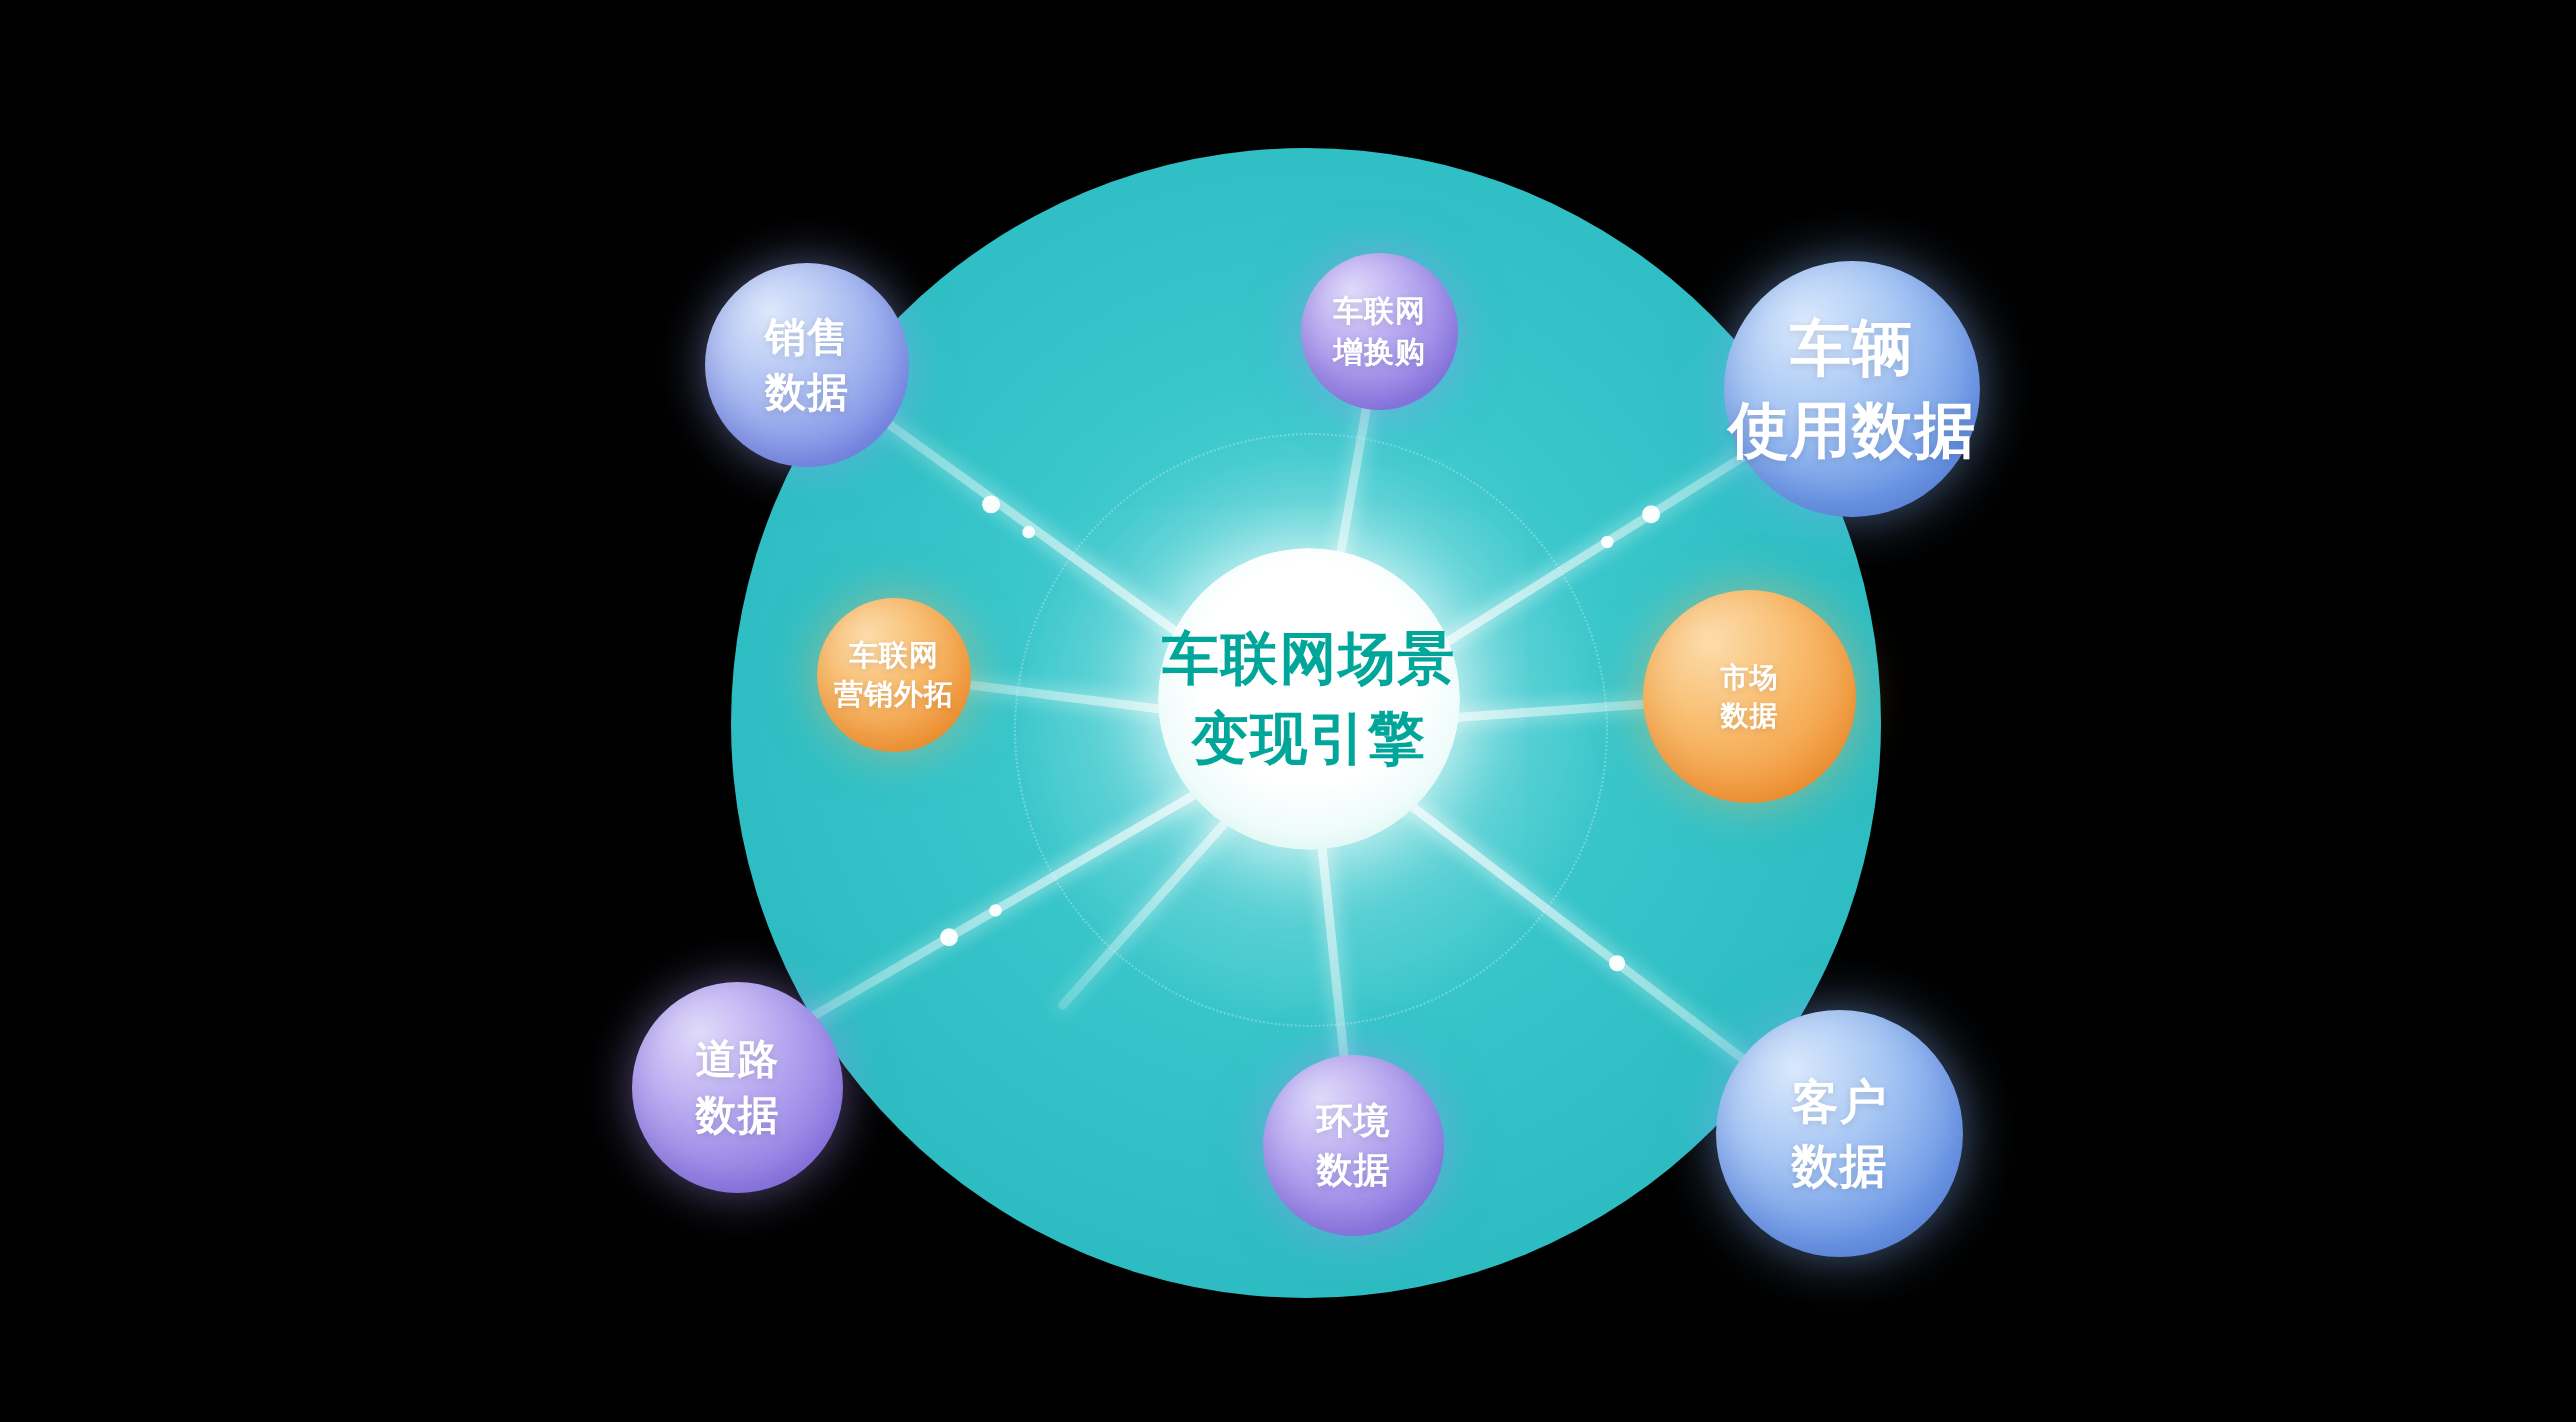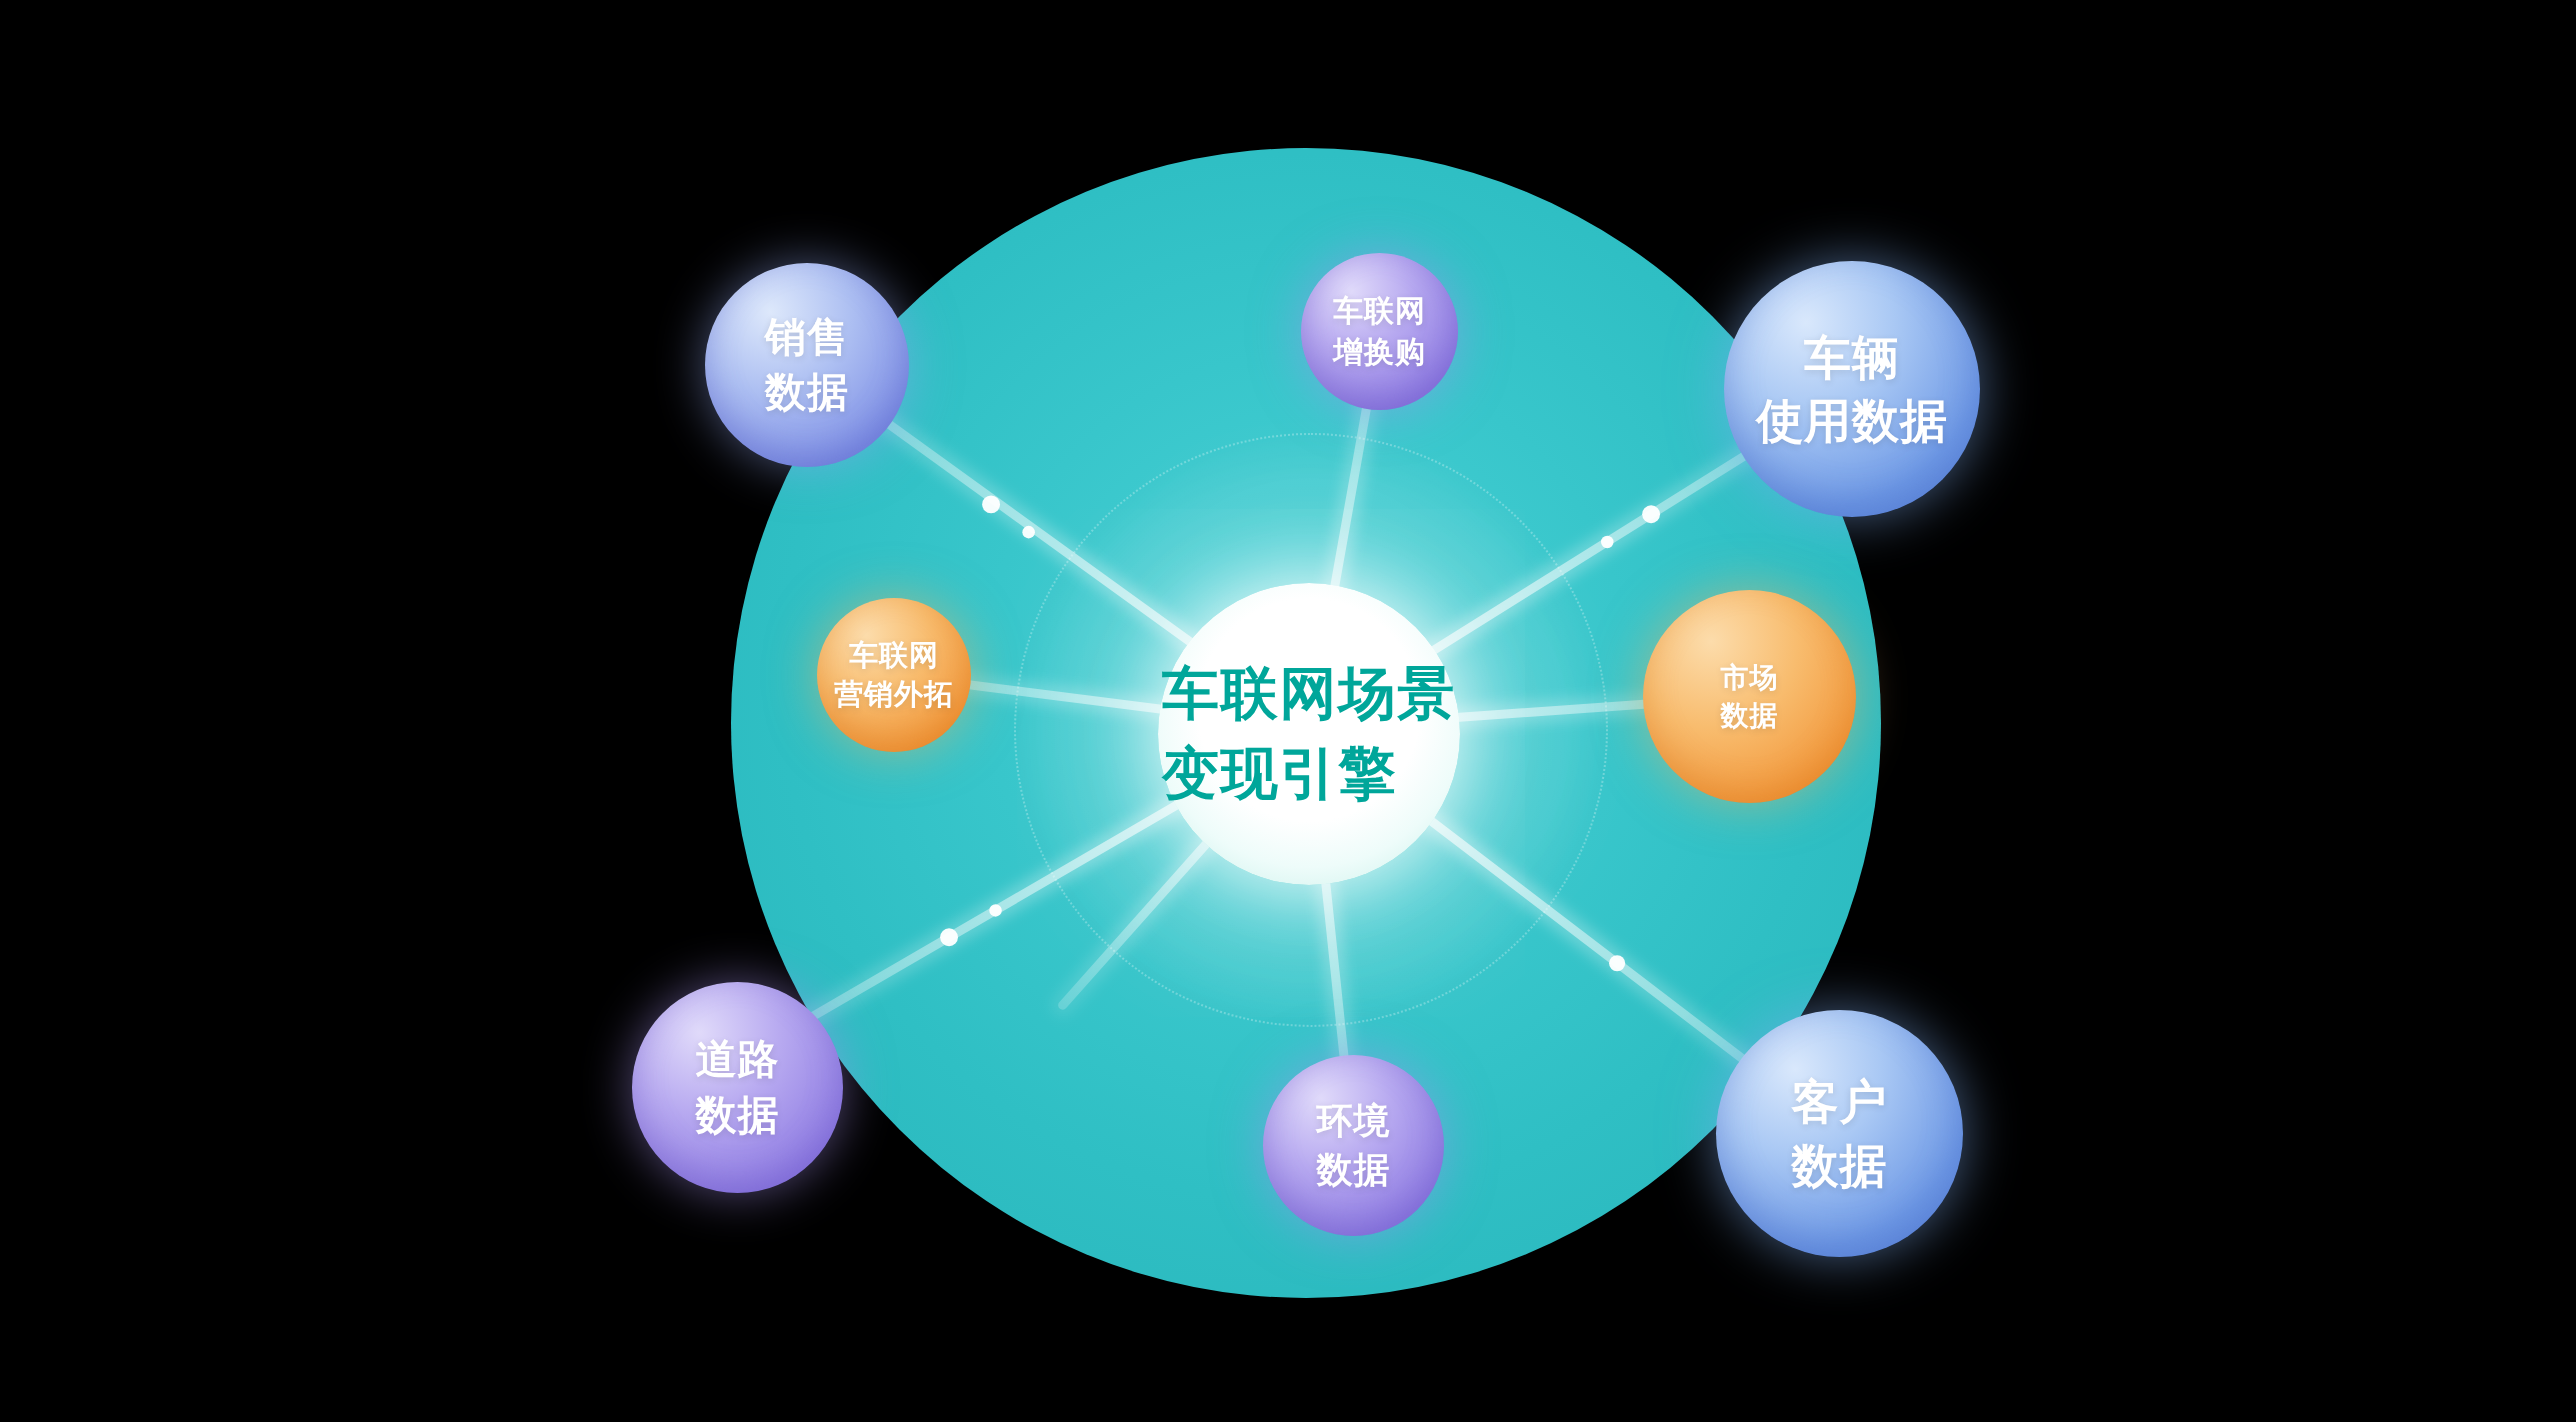--- a/index.html
+++ b/index.html
@@ -79,43 +79,43 @@
   }
   .c-orange {
     background: radial-gradient(circle at 32% 24%,
       #fcdcab 0%, #f8bc6e 40%, #f2973a 80%, #ef8d2b 100%);
     box-shadow: 0 0 49px rgba(250,180,100,0.5), inset 0 -10.7px 32px rgba(210,110,20,0.3);
   }
 
   
   .n-sales      { left: 705px;  top: 263px;  width: 204px; height: 204px; font-size: 41px; }
   .n-tradein    { left: 1301px; top: 253px;  width: 157px; height: 157px; font-size: 30px; }
-  .n-vehicle    { left: 1724px; top: 261px;  width: 256px; height: 256px; font-size: 47px; }
+  .n-vehicle    { left: 1724px; top: 261px;  width: 256px; height: 256px; font-size: 61px; }
   .n-marketing  { left: 817px;  top: 598px;  width: 154px; height: 154px; font-size: 29px; }
   .n-market     { left: 1643px; top: 590px;  width: 213px; height: 213px; font-size: 28px; }
   .n-road       { left: 632px;  top: 982px; width: 211px; height: 211px; font-size: 41px; }
   .n-churn      { left: 997px; top: 940px; width: 131px; height: 131px; font-size: 25px; }
   .n-environment{ left: 1263px; top: 1055px; width: 181px; height: 181px; font-size: 36px; }
   .n-customer   { left: 1716px; top: 1010px; width: 247px; height: 247px; font-size: 47px; }
 
   
   .center-circle {
     position: absolute;
-    left: 1158px; top: 583px;
+    left: 1158px; top: 548px;
     width: 302px; height: 302px;
     border-radius: 50%;
     background: radial-gradient(circle at 50% 42%,
       #ffffff 48%, #eefcfa 68%, #d2f3ee 86%, #bfeee7 100%);
     box-shadow:
       0 0 81px rgba(255,255,255,0.85),
       0 0 179px rgba(255,255,255,0.45);
     display: flex;
     align-items: center;
     justify-content: center;
-    text-align: left;
+    text-align: center;
   }
   .center-title {
     white-space: pre-line;
     color: #00a69a;
     font-size: 57px;
     font-weight: bold;
     line-height: 1.4;
     letter-spacing: 1.8px;
   }
 </style>

